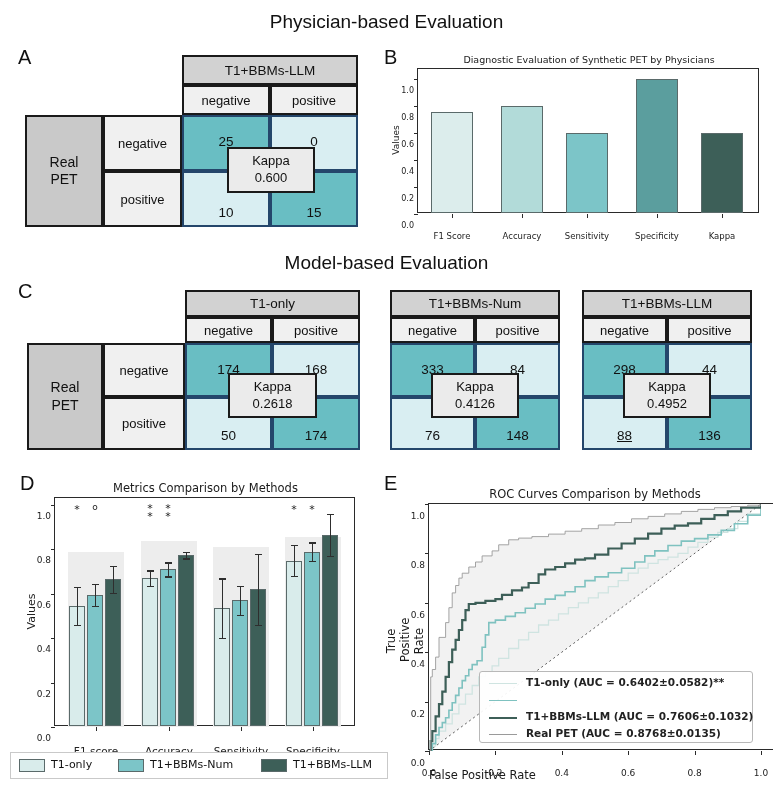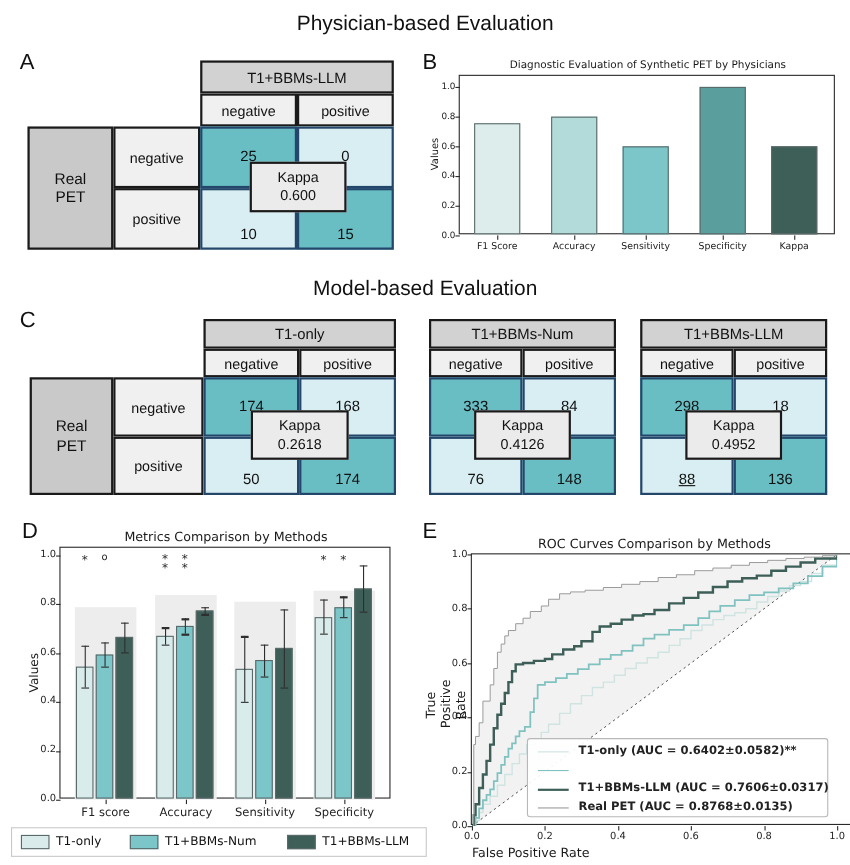--- a/index.html
+++ b/index.html
@@ -19,21 +19,21 @@
   .mx-cell{border:2px solid #24466b;font-size:13.5px;}
   .cell-teal{background:#69bec3;}
   .cell-light{background:#d9eef2;}
   .cell-top{align-items:flex-start;padding-top:17px;}
   .cell-bot{align-items:flex-end;padding-bottom:5px;}
   .mx-kappa{background:#ebebeb;border:2px solid #1a1a1a;font-size:13px;line-height:1.3;
             flex-direction:column;z-index:5;}
   
   .plot{position:absolute;box-sizing:border-box;border:1px solid #2a2a2a;background:#fff;}
   .abs{position:absolute;}
-  .tick-lab{position:absolute;font-family:"DejaVu Sans",sans-serif;color:#222;}
+  .tick-lab{position:absolute;font-family:"DejaVu Sans",sans-serif;color:#222;margin-top:12px;}
   .chart-title{position:absolute;font-family:"DejaVu Sans",sans-serif;color:#1a1a1a;text-align:center;}
   .axis-lab{position:absolute;font-family:"DejaVu Sans",sans-serif;color:#1a1a1a;}
   .rot{transform:rotate(-90deg);transform-origin:center center;}
   .bar{position:absolute;box-sizing:border-box;border:1px solid #5a6a6a;}
   .band{position:absolute;background:#ededed;}
   .errline{position:absolute;width:1.3px;background:#2e2e2e;}
   .errcap{position:absolute;height:1.3px;background:#2e2e2e;}
   .sig{position:absolute;font-family:"DejaVu Sans",sans-serif;color:#222;text-align:center;}
   
   .legendD{position:absolute;box-sizing:border-box;border:1px solid #c9c9c9;background:#fff;}
@@ -108,21 +108,21 @@
       <span>Kappa</span>
       <span>0.4126</span>
     </div>
   </div>
 
   <div>
     <div class="mx-box mx-method" style="left:582px;top:290px;width:170px;height:27px;">T1+BBMs-LLM</div>
     <div class="mx-box mx-sub" style="left:582px;top:317px;width:85px;height:26px;">negative</div>
     <div class="mx-box mx-sub" style="left:667px;top:317px;width:85px;height:26px;">positive</div>
     <div class="mx-box mx-cell cell-teal cell-top" style="left:582px;top:343px;width:85px;height:54px;">298</div>
-    <div class="mx-box mx-cell cell-light cell-top" style="left:667px;top:343px;width:85px;height:54px;">18</div>
+    <div class="mx-box mx-cell cell-light cell-top" style="left:667px;top:343px;width:85px;height:54px;">44</div>
     <div class="mx-box mx-cell cell-light cell-bot" style="left:582px;top:397px;width:85px;height:53px;text-decoration:underline;">88</div>
     <div class="mx-box mx-cell cell-teal cell-bot" style="left:667px;top:397px;width:85px;height:53px;">136</div>
     <div class="mx-box mx-kappa" style="left:623px;top:373px;width:88px;height:45px;">
       <span>Kappa</span>
       <span>0.4952</span>
     </div>
   </div>
 
   <div id="plotB" class="plot" style="left:417px;top:68px;width:342px;height:145px;">
       <div class="chart-title" style="left: 0px; top: -15px; width: 342px; font-size: 9.5px;">Diagnostic Evaluation of Synthetic PET by Physicians</div>
@@ -290,21 +290,21 @@
   <div class="legendE" style="left:479px;top:671px;width:274px;height:72px;" id="legendE">
       <div class="row" style="top: 3px;">
         <div class="ln" style="border-top: 1.3px solid rgb(207, 228, 225);"></div>
         <div class="tx">T1-only (AUC = 0.6402±0.0582)**</div>
       </div>
       <div class="row" style="top: 20px;">
         <div class="ln" style="border-top: 1.6px solid rgb(127, 194, 192);"></div>
       </div>
       <div class="row" style="top: 37px;">
         <div class="ln" style="border-top: 2.2px solid rgb(61, 95, 88);"></div>
-        <div class="tx">T1+BBMs-LLM (AUC = 0.7606±0.0317)</div>
+        <div class="tx">T1+BBMs-LLM (AUC = 0.7606±0.1032)</div>
       </div>
       <div class="row" style="top: 54px;">
         <div class="ln" style="border-top: 0.9px solid rgb(154, 154, 154);"></div>
         <div class="tx">Real PET (AUC = 0.8768±0.0135)</div>
       </div>
     </div>
 
 </div>
 
 </body></html>

